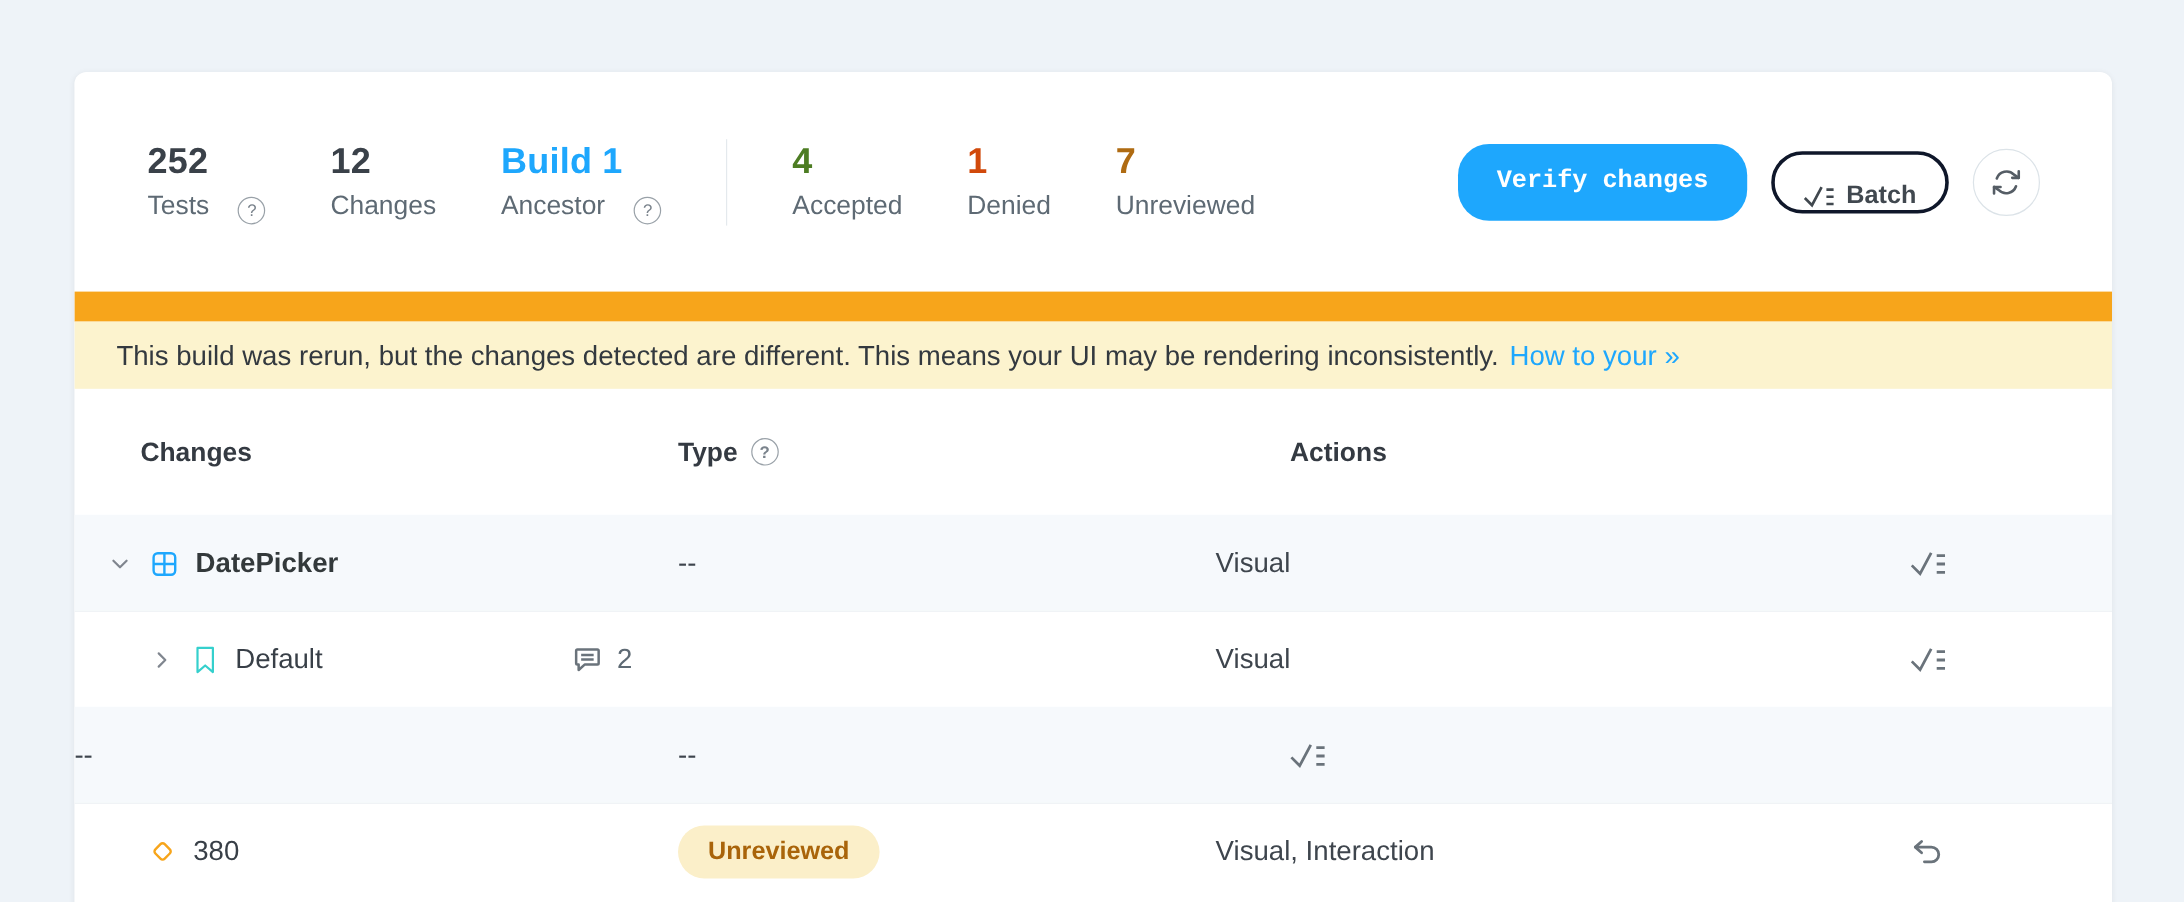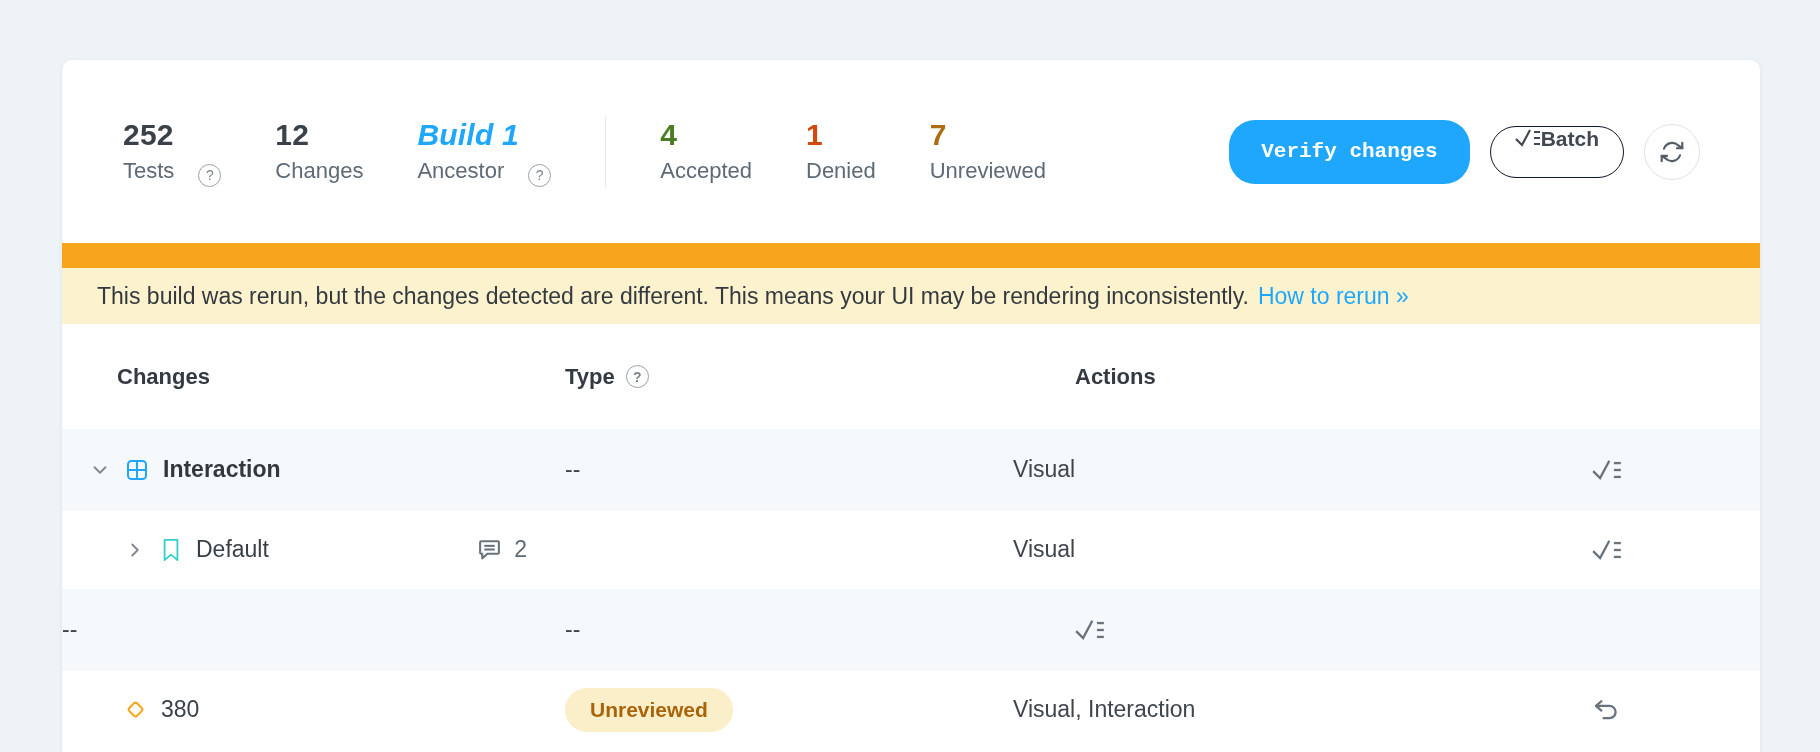--- a/index.html
+++ b/index.html
@@ -23,21 +23,21 @@
   
   .stats {
     height: 183px;
     display: flex;
     align-items: center;
     padding: 0 60px 0 61px;
   }
   .stats-group { display: flex; gap: 54px; align-items: center; }
   .stat { display: flex; flex-direction: column; }
   .stat .value { font-size: 30px; font-weight: 700; color: #3A4149; line-height: 36px; letter-spacing: .2px; }
-  .stat .value.blue  { color: #1EA7FD; font-style: italic; }
+  .stat .value.blue  { color: #1EA7FD; }
   .stat .value.green { color: #4D7D23; }
   .stat .value.red   { color: #D1490B; }
   .stat .value.orange{ color: #AF6B12; }
   .stat .label {
     font-size: 22px; color: #5E6A74; line-height: 32px;
     display: flex; align-items: flex-end; gap: 24px; margin-top: 2px;
   }
   .help-circle {
     width: 23px; height: 23px; flex: 0 0 23px;
     border: 1.5px solid #99A1A8; border-radius: 50%;
@@ -49,24 +49,24 @@
   .actions-cluster { margin-left: auto; display: flex; align-items: center; gap: 20px; }
   .btn-primary {
     height: 64px; border: none; border-radius: 26px;
     background: #1EA7FD; color: #FFFFFF;
     font-family: Liberation Mono, monospace;
     font-size: 21px; font-weight: 700; padding: 0 32px;
     display: flex; align-items: center; cursor: pointer;
   }
   .btn-secondary {
     height: 52px; border-radius: 26px; background: #FFFFFF;
-    border: 1px solid #0f172a; color: #41484F;
+    border: 3px solid #0f172a; color: #41484F;
     font-family: "Liberation Sans", sans-serif;
     font-size: 21px; font-weight: 700; padding: 0 24px;
-    display: flex; align-items: flex-start; cursor: pointer;
+    display: flex; align-items: flex-end; gap: 10px; cursor: pointer;
   }
   .btn-icon {
     width: 56px; height: 56px; border-radius: 50%;
     background: #FFFFFF; border: 1px solid #DCE3E8;
     display: flex; align-items: center; justify-content: center; cursor: pointer;
   }
 
   
   .notice-bar { height: 25px; background: #F7A51B; }
   .notice {
@@ -180,21 +180,21 @@
             <path d="M19.4 15a8 8 0 0 1-13.2 3l-3.7-2.5"></path>
           </svg>
         </span>
       </button>
     </div>
   </div>
 
   <div class="notice-bar"></div>
   <div class="notice">
     <span>This build was rerun, but the changes detected are different. This means your UI may be rendering inconsistently.</span>
-    <a href="#" class="link">How to rerun »</a>
+    <a href="#" class="link">How to your »</a>
   </div>
 
   <div class="thead">
     <div class="cell-changes">Changes</div>
     <div class="cell-type">
       <span>Type</span>
       <span class="help-circle">?</span>
     </div>
     <div class="cell-actions">Actions</div>
   </div>
@@ -206,21 +206,21 @@
             <polyline points="6,9 12,15 18,9"></polyline>
           </svg>
       </span>
       <span>
         <svg width="24" height="24" viewBox="0 0 24 24" fill="none" stroke="#1EA7FD" stroke-width="2" stroke-linejoin="round">
             <rect x="3" y="3" width="18" height="18" rx="3.5"></rect>
             <line x1="12" y1="3" x2="12" y2="21"></line>
             <line x1="3" y1="12" x2="21" y2="12"></line>
           </svg>
       </span>
-      <span class="row-name bold">Interaction</span>
+      <span class="row-name bold">DatePicker</span>
     </div>
     <div>--</div>
     <div>Visual</div>
     <div class="cell-actions-body">
       <button class="icon-btn">
         <svg width="30" height="26" viewBox="0 0 26 22" fill="none" stroke="#6A737B" stroke-width="2">
           <polyline points="1,12 7,18 15,3"></polyline>
             <line x1="19" y1="5" x2="25" y2="5"></line>
             <line x1="19" y1="11" x2="25" y2="11"></line>
             <line x1="19" y1="17" x2="25" y2="17"></line>

